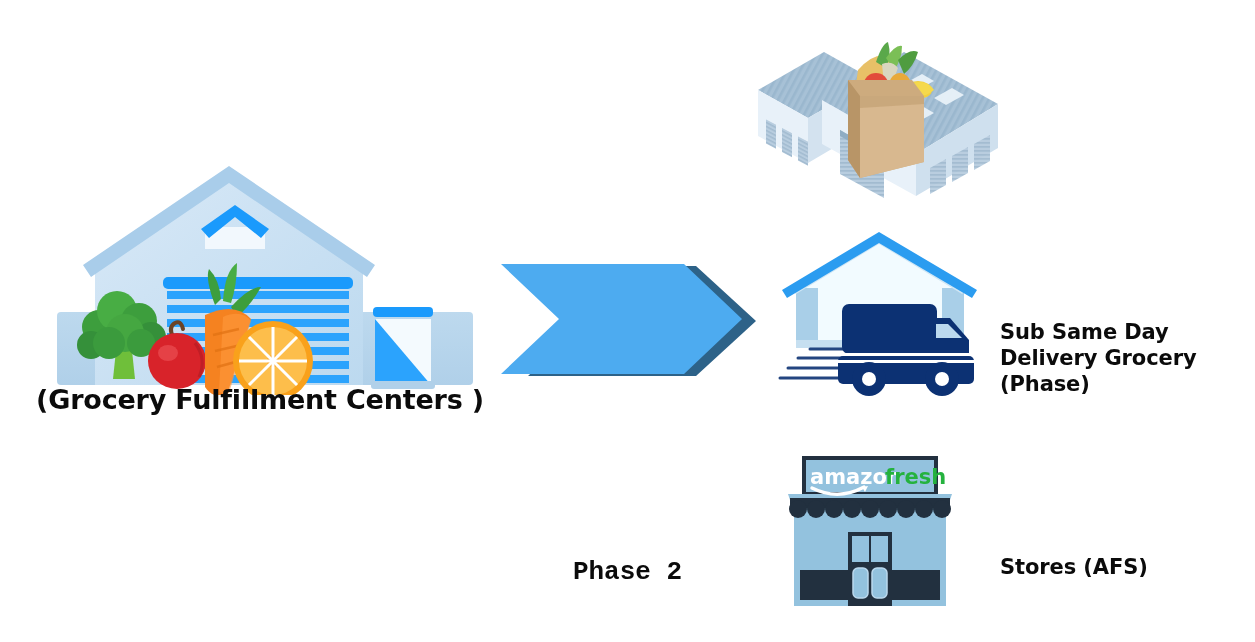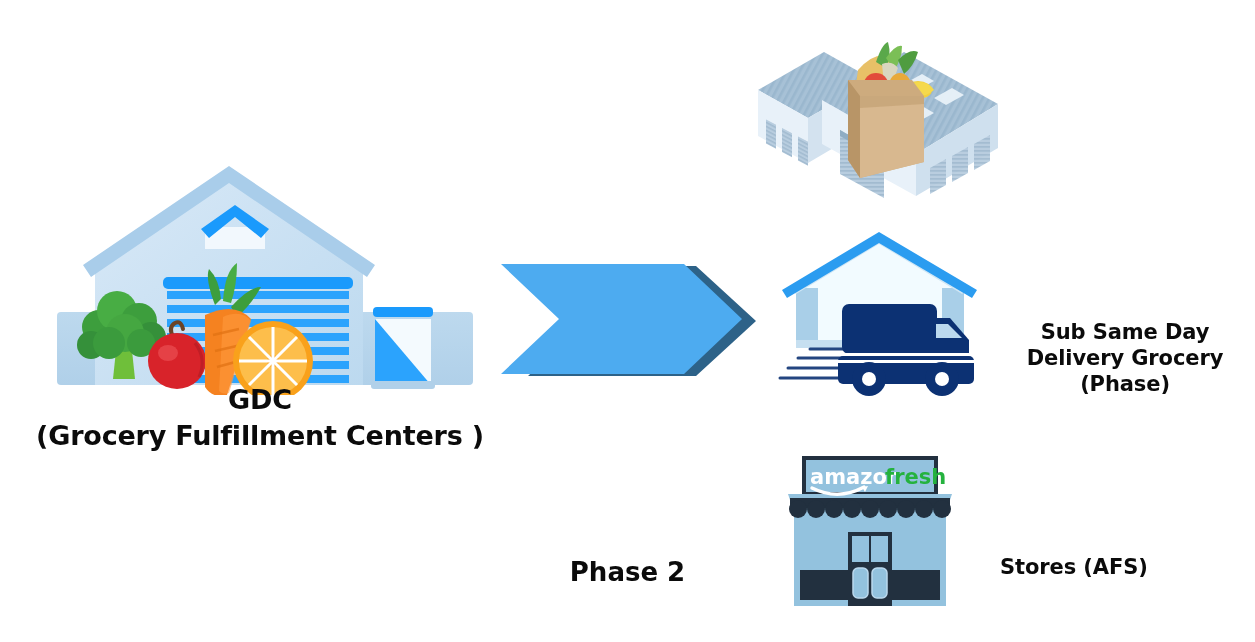--- a/index.html
+++ b/index.html
@@ -37,37 +37,38 @@
   #arrow-shape { left: 498px; top: 262px; width: 262px; height: 118px; }
 
   
   #phase-label {
     left: 500px; top: 556px; width: 255px;
     text-align: center;
     color: #0b0b0b;
     font-weight: bold;
     font-size: 26px;
     line-height: 32px;
+    font-family: Liberation Mono, monospace;
   }
 
   
   #gfc-icon  { left: 752px; top: 18px;  width: 250px; height: 180px; }
   #ssdd-icon { left: 772px; top: 232px; width: 215px; height: 165px; }
   #afs-icon  { left: 780px; top: 452px; width: 180px; height: 160px; }
 
   .node-label {
     color: #0b0b0b;
     font-weight: bold;
     font-size: 21px;
     line-height: 26px;
     letter-spacing: -0.1px;
   }
   .node-label span { display: block; }
   #gfc-label  { left: 1000px; top: 129px; width: 250px; }
-  #ssdd-label { left: 1000px; top: 319px; width: 250px; text-align: center; }
+  #ssdd-label { left: 1000px; top: 319px; width: 250px; }
   #afs-label  { left: 1000px; top: 554px; width: 250px; }
 </style>
 </head>
 <body>
 
 <div id="canvas">
 
   <div class="abs" id="gdc-node">
     <svg width="420" height="230" viewBox="0 0 420 230" xmlns="http://www.w3.org/2000/svg">
       <defs>
@@ -146,21 +147,20 @@
           <line x1="218" y1="196" x2="218" y2="230"></line>
           <line x1="218" y1="196" x2="194" y2="220"></line>
           <line x1="218" y1="196" x2="184" y2="196"></line>
           <line x1="218" y1="196" x2="194" y2="172"></line>
         </g>
       </g>
     </svg>
   </div>
 
   <div class="abs" id="gdc-label">
-    <span class="l1">GDC</span>
     <span class="l2">(Grocery Fulfillment Centers )</span>
   </div>
 
   <div class="abs" id="arrow-shape">
     <svg width="262" height="118" viewBox="0 0 262 118" xmlns="http://www.w3.org/2000/svg">
 
       <path d="M30 4 L198 4 L258 59 L198 114 L30 114 L88 59 Z" fill="#2d6288"></path>
 
       <path d="M3 2 L186 2 L244 57 L186 112 L3 112 L61 57 Z" fill="#4dabf0"></path>
     </svg>

